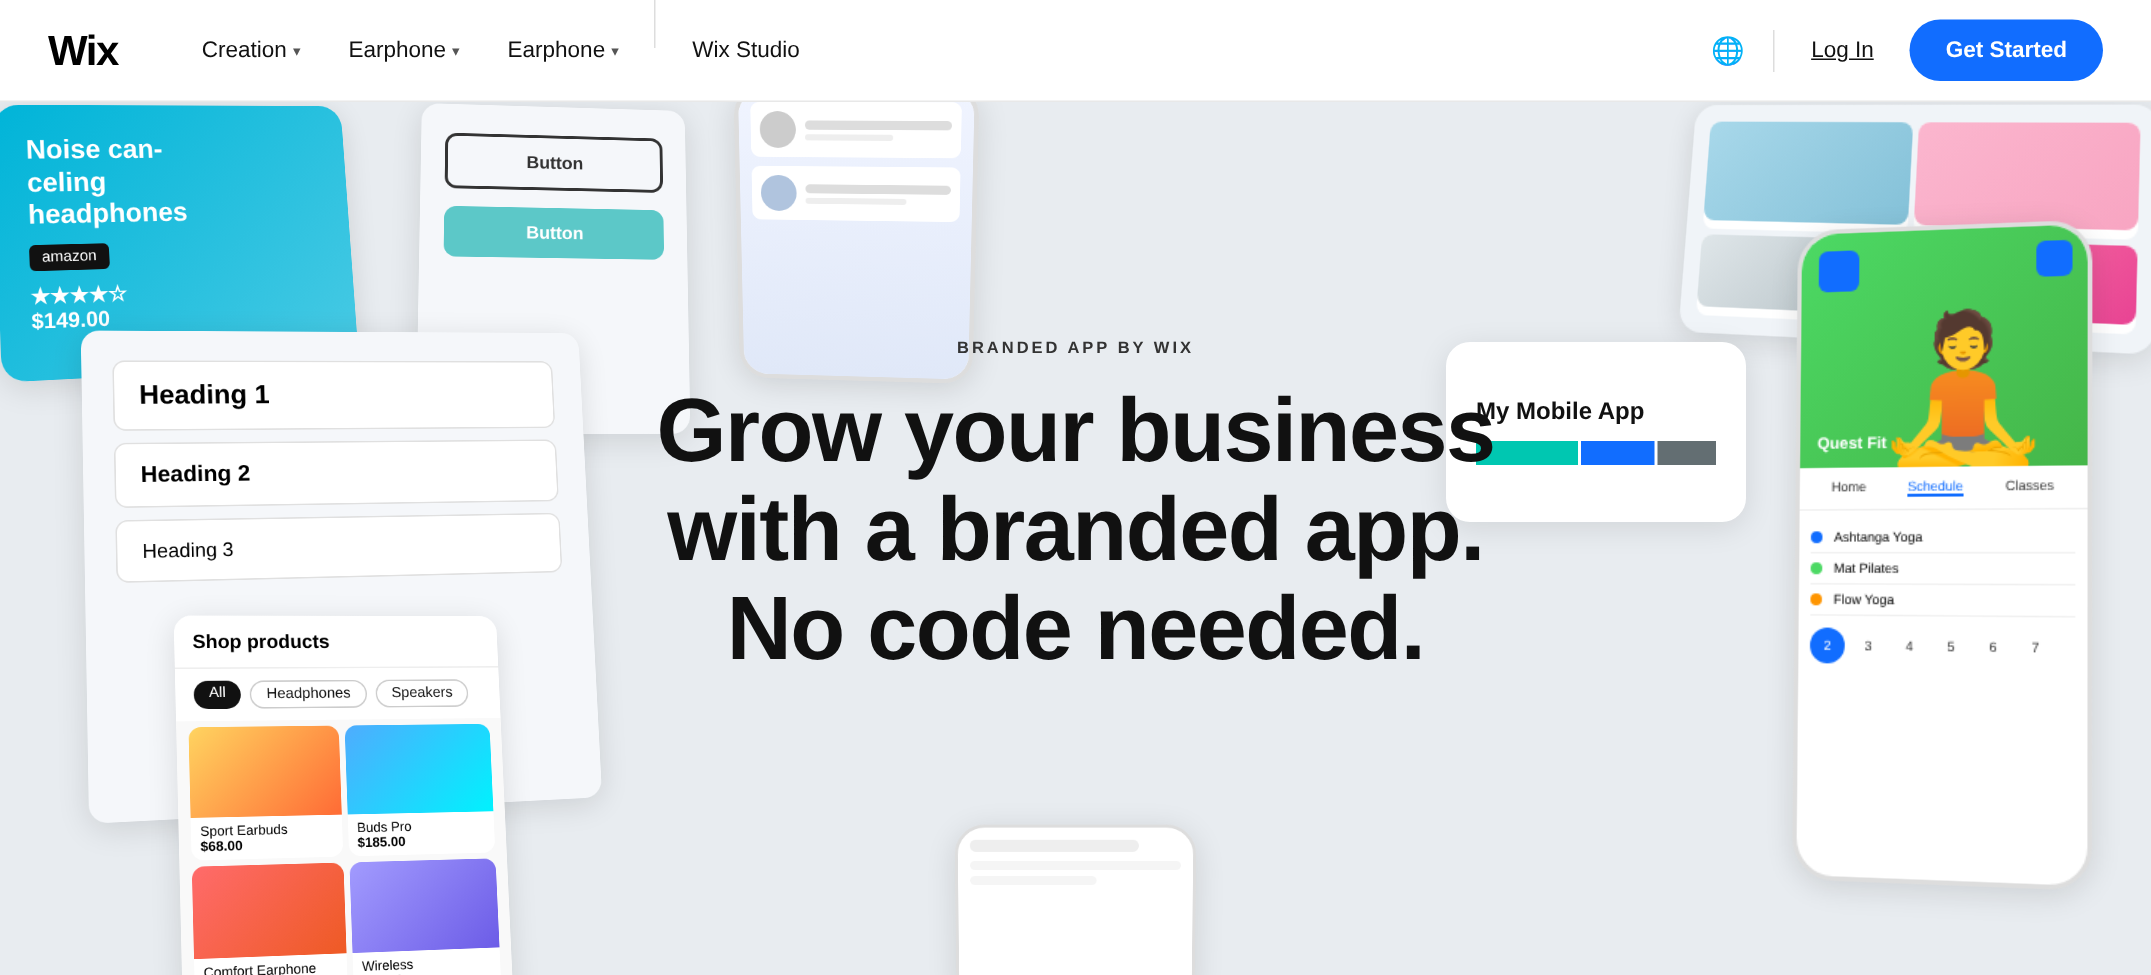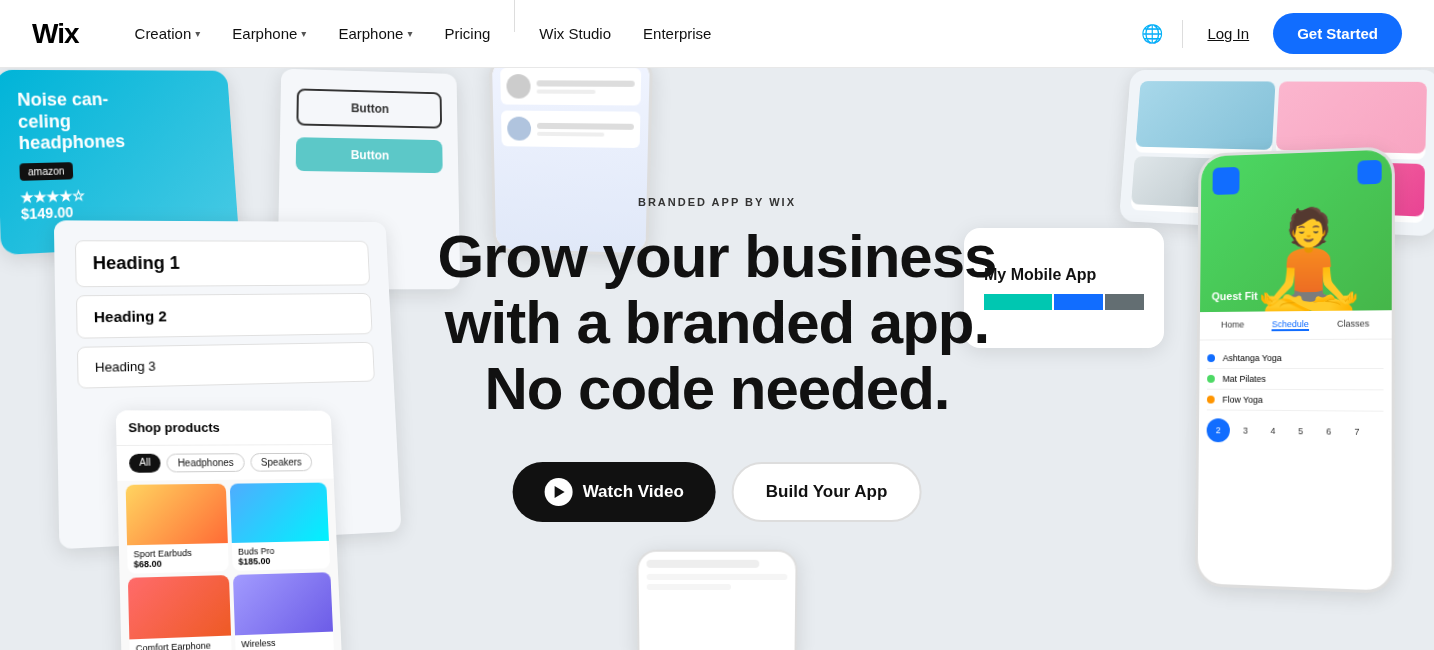--- a/index.html
+++ b/index.html
@@ -486,31 +486,25 @@
       <span class="nav-chevron">▾</span>
     </a>
     <a class="nav-item">
       <span>Earphone</span>
       <span class="nav-chevron">▾</span>
     </a>
     <a class="nav-item">
       <span>Earphone</span>
       <span class="nav-chevron">▾</span>
     </a>
-    <a class="nav-item">
-      <span>Pricing</span>
-    </a>
 
     <div class="nav-divider"></div>
 
     <a class="nav-item">
       <span>Wix Studio</span>
-    </a>
-    <a class="nav-item">
-      <span>Enterprise</span>
     </a>
   </div>
 
   <div class="navbar-right">
     <button class="globe-btn">
       <span>🌐</span>
     </button>
     <div class="nav-divider-v"></div>
     <button class="login-btn">Log In</button>
     <button class="get-started-btn">Get Started</button>
@@ -663,26 +657,15 @@
 
   </div>
 
   <div class="hero-content">
     <div class="hero-tag">BRANDED APP BY WIX</div>
     <div class="hero-title">
       <span>Grow your business</span><br>
       <span>with a branded app.</span><br>
       <span>No code needed.</span>
     </div>
-    <div class="hero-buttons">
-      <button class="btn-watch">
-        <span class="play-icon">
-          <span class="play-triangle"></span>
-        </span>
-        <span>Watch Video</span>
-      </button>
-      <button class="btn-build">
-        <span>Build Your App</span>
-      </button>
-    </div>
   </div>
 
 </section>
 
 </body></html>

